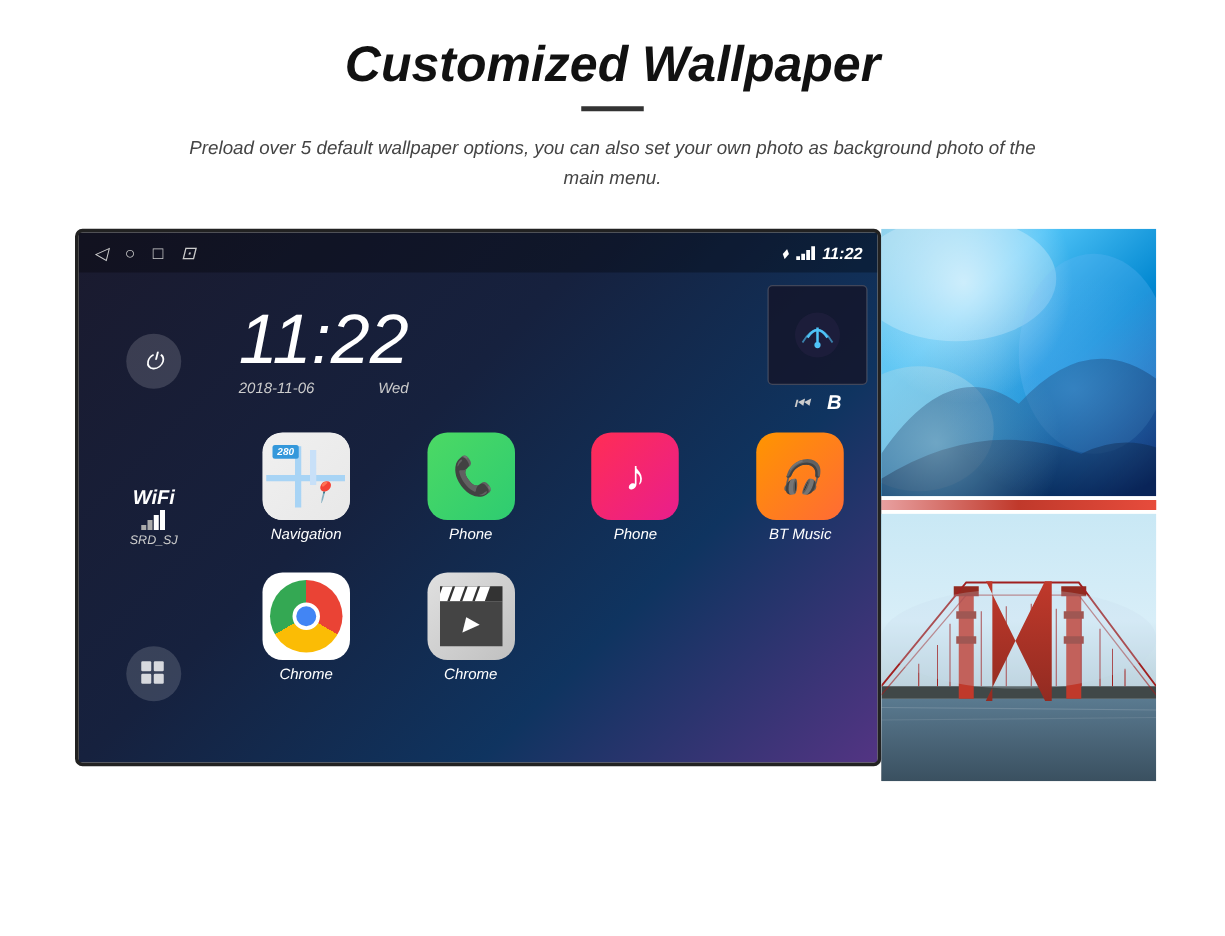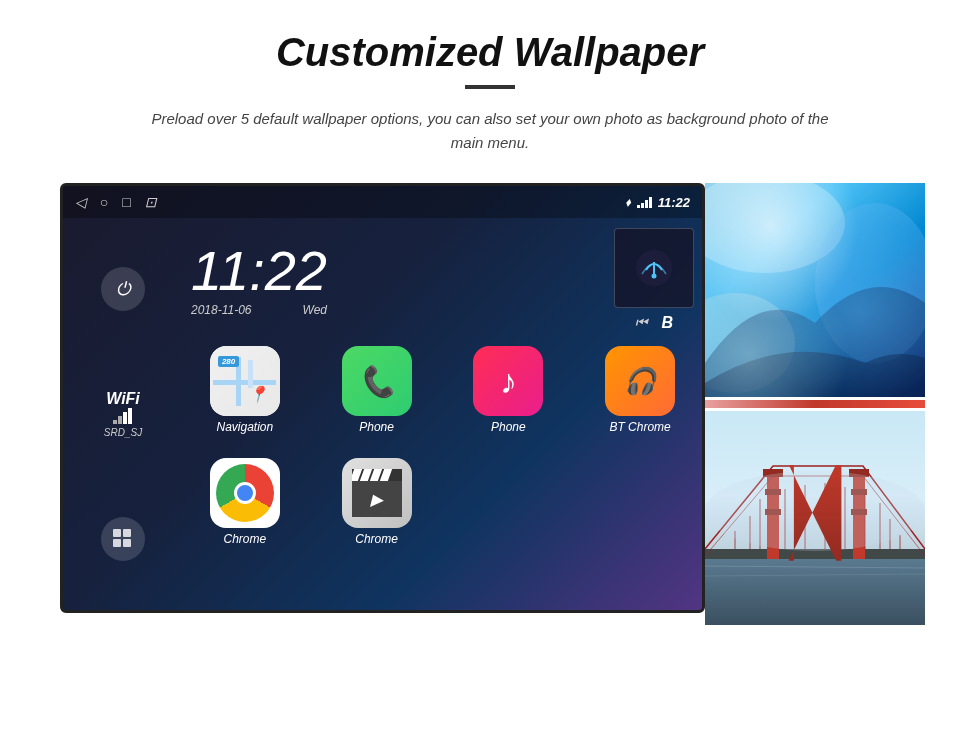--- a/index.html
+++ b/index.html
@@ -577,21 +577,21 @@
               </div>
               <span class="app-label">Phone</span>
             </div>
 
             <div class="app-item">
               <div class="app-icon bt-bg">
                 <div class="bt-inner">
                   <span class="bt-headphones">🎧</span>
                 </div>
               </div>
-              <span class="app-label">BT Chrome</span>
+              <span class="app-label">BT Music</span>
             </div>
 
             <div class="app-item">
               <div class="app-icon" style="background:#fff;">
                 <div class="chrome-circle">
                   <div class="chrome-inner"></div>
                 </div>
               </div>
               <span class="app-label">Chrome</span>
             </div>

